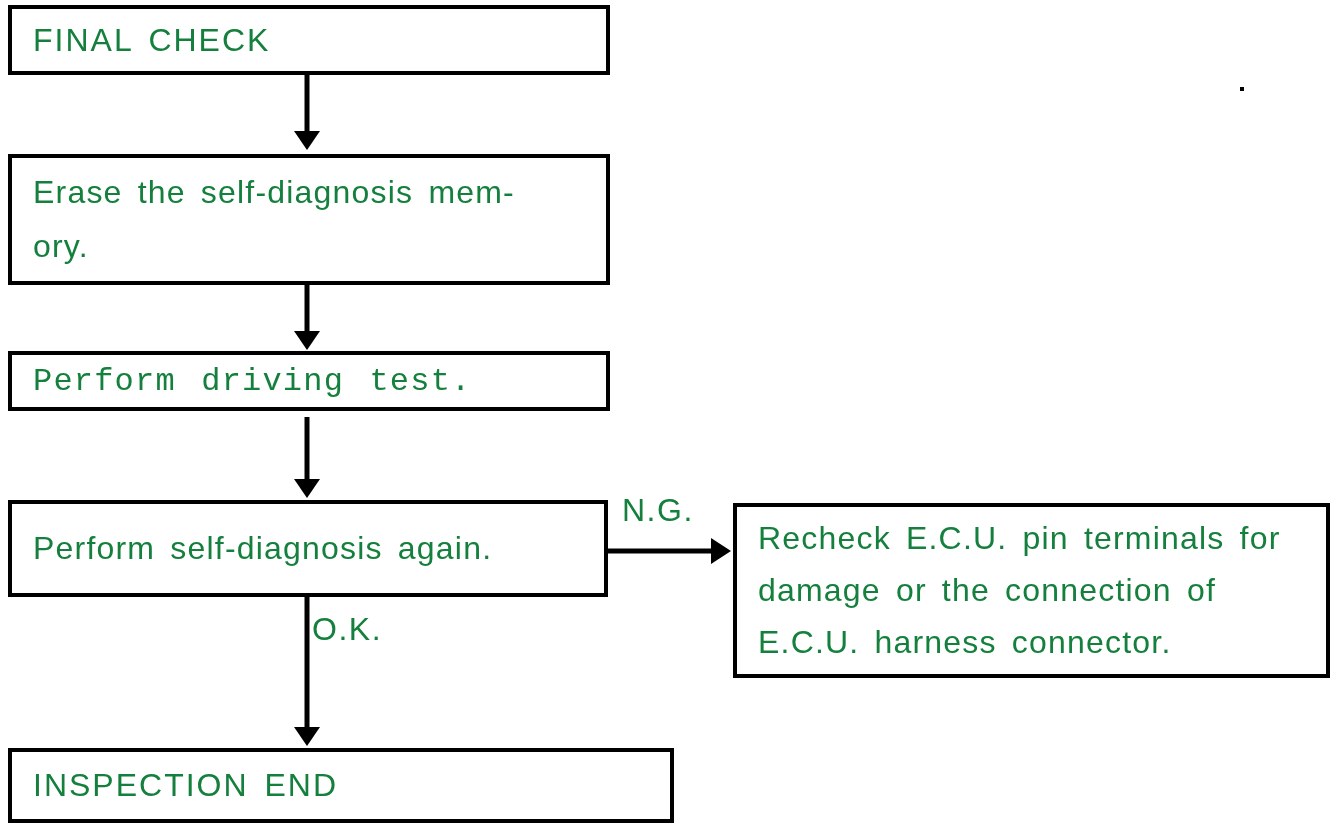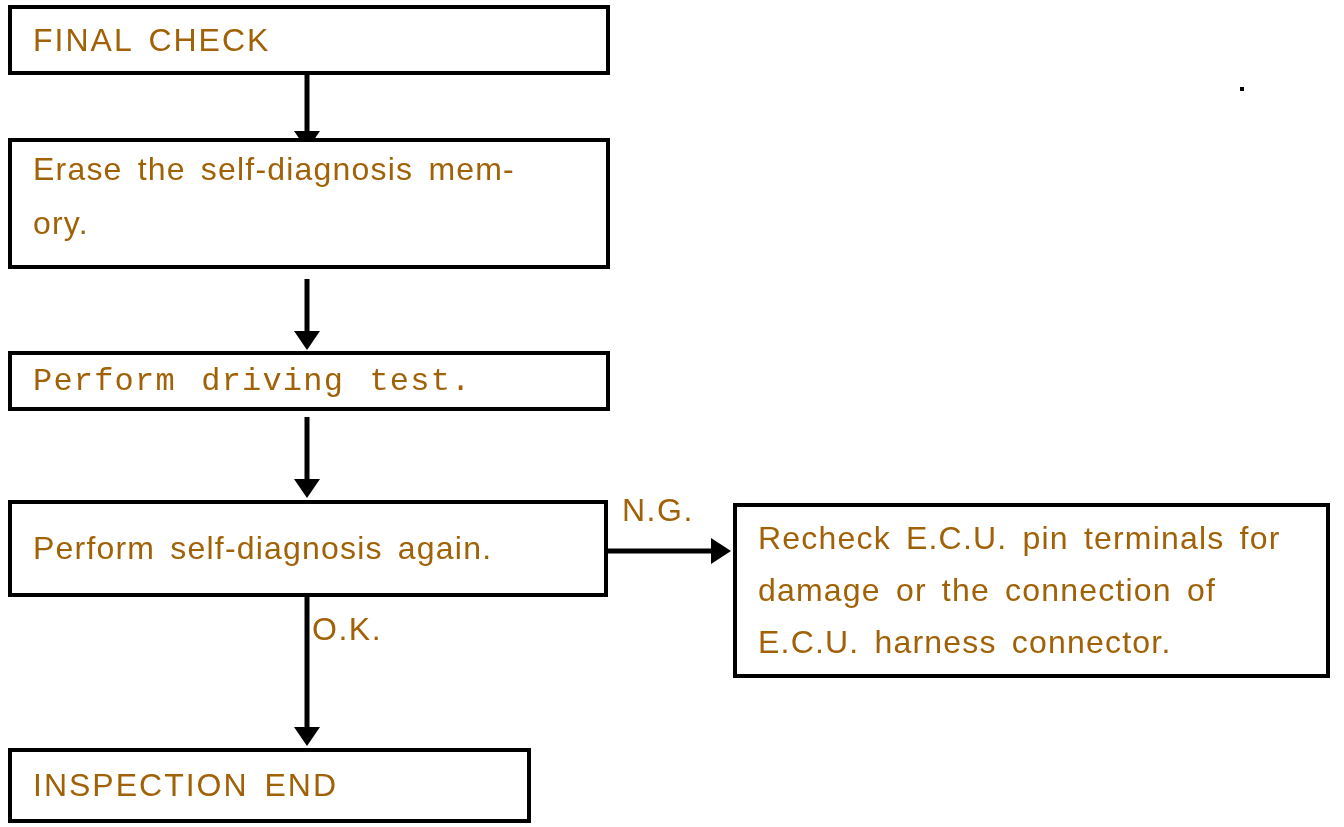--- a/index.html
+++ b/index.html
@@ -1,41 +1,41 @@
 <!DOCTYPE html>
 <html><head>
 <meta charset="utf-8">
 <style>
   html,body{margin:0;padding:0;background:#ffffff;}
   .canvas{
     position:relative;
     width:1344px;height:827px;
     background:#ffffff;
     font-family:"Liberation Sans", sans-serif;
-    color:#a16207;
+    color:#15803d;
     overflow:hidden;
   }
   .arrow-layer{position:absolute;left:0;top:0;width:1344px;height:827px;}
   .box{
     position:absolute;
     box-sizing:border-box;
     border:4px solid #000;
     background:#ffffff;
     font-size:32px;
     letter-spacing:1.2px;
     word-spacing:5px;
     padding-left:21px;
   }
   .box.center{display:flex;align-items:center;}
   .box .line{white-space:nowrap;}
   #node-final-check       {left:8px;  top:5px;   width:602px; height:70px;  letter-spacing:2px;}
-  #node-erase-memory      {left:8px;  top:138px; width:602px; height:131px; line-height:54px;}
+  #node-erase-memory      {left:8px;  top:154px; width:602px; height:131px; padding-top:7px; line-height:54px;}
   #node-driving-test      {left:8px;  top:351px; width:602px; height:60px;font-family:Liberation Mono, monospace;}
   #node-self-diag-again   {left:8px;  top:500px; width:600px; height:97px;}
-  #node-inspection-end    {left:8px;  top:748px; width:523px; height:75px; letter-spacing:2px;}
+  #node-inspection-end    {left:8px;  top:748px; width:666px; height:75px; letter-spacing:2px;}
   #node-recheck-ecu       {left:733px;top:503px; width:597px; height:175px; padding-top:5px; line-height:52px;}
   .edge-label{
     position:absolute;
     font-size:32px;
     letter-spacing:1.5px;
     line-height:1;
     white-space:nowrap;
   }
   #edge-label-ng{left:622px;top:494px;}
   #edge-label-ok{left:312px;top:577px;margin-top:36px;}

